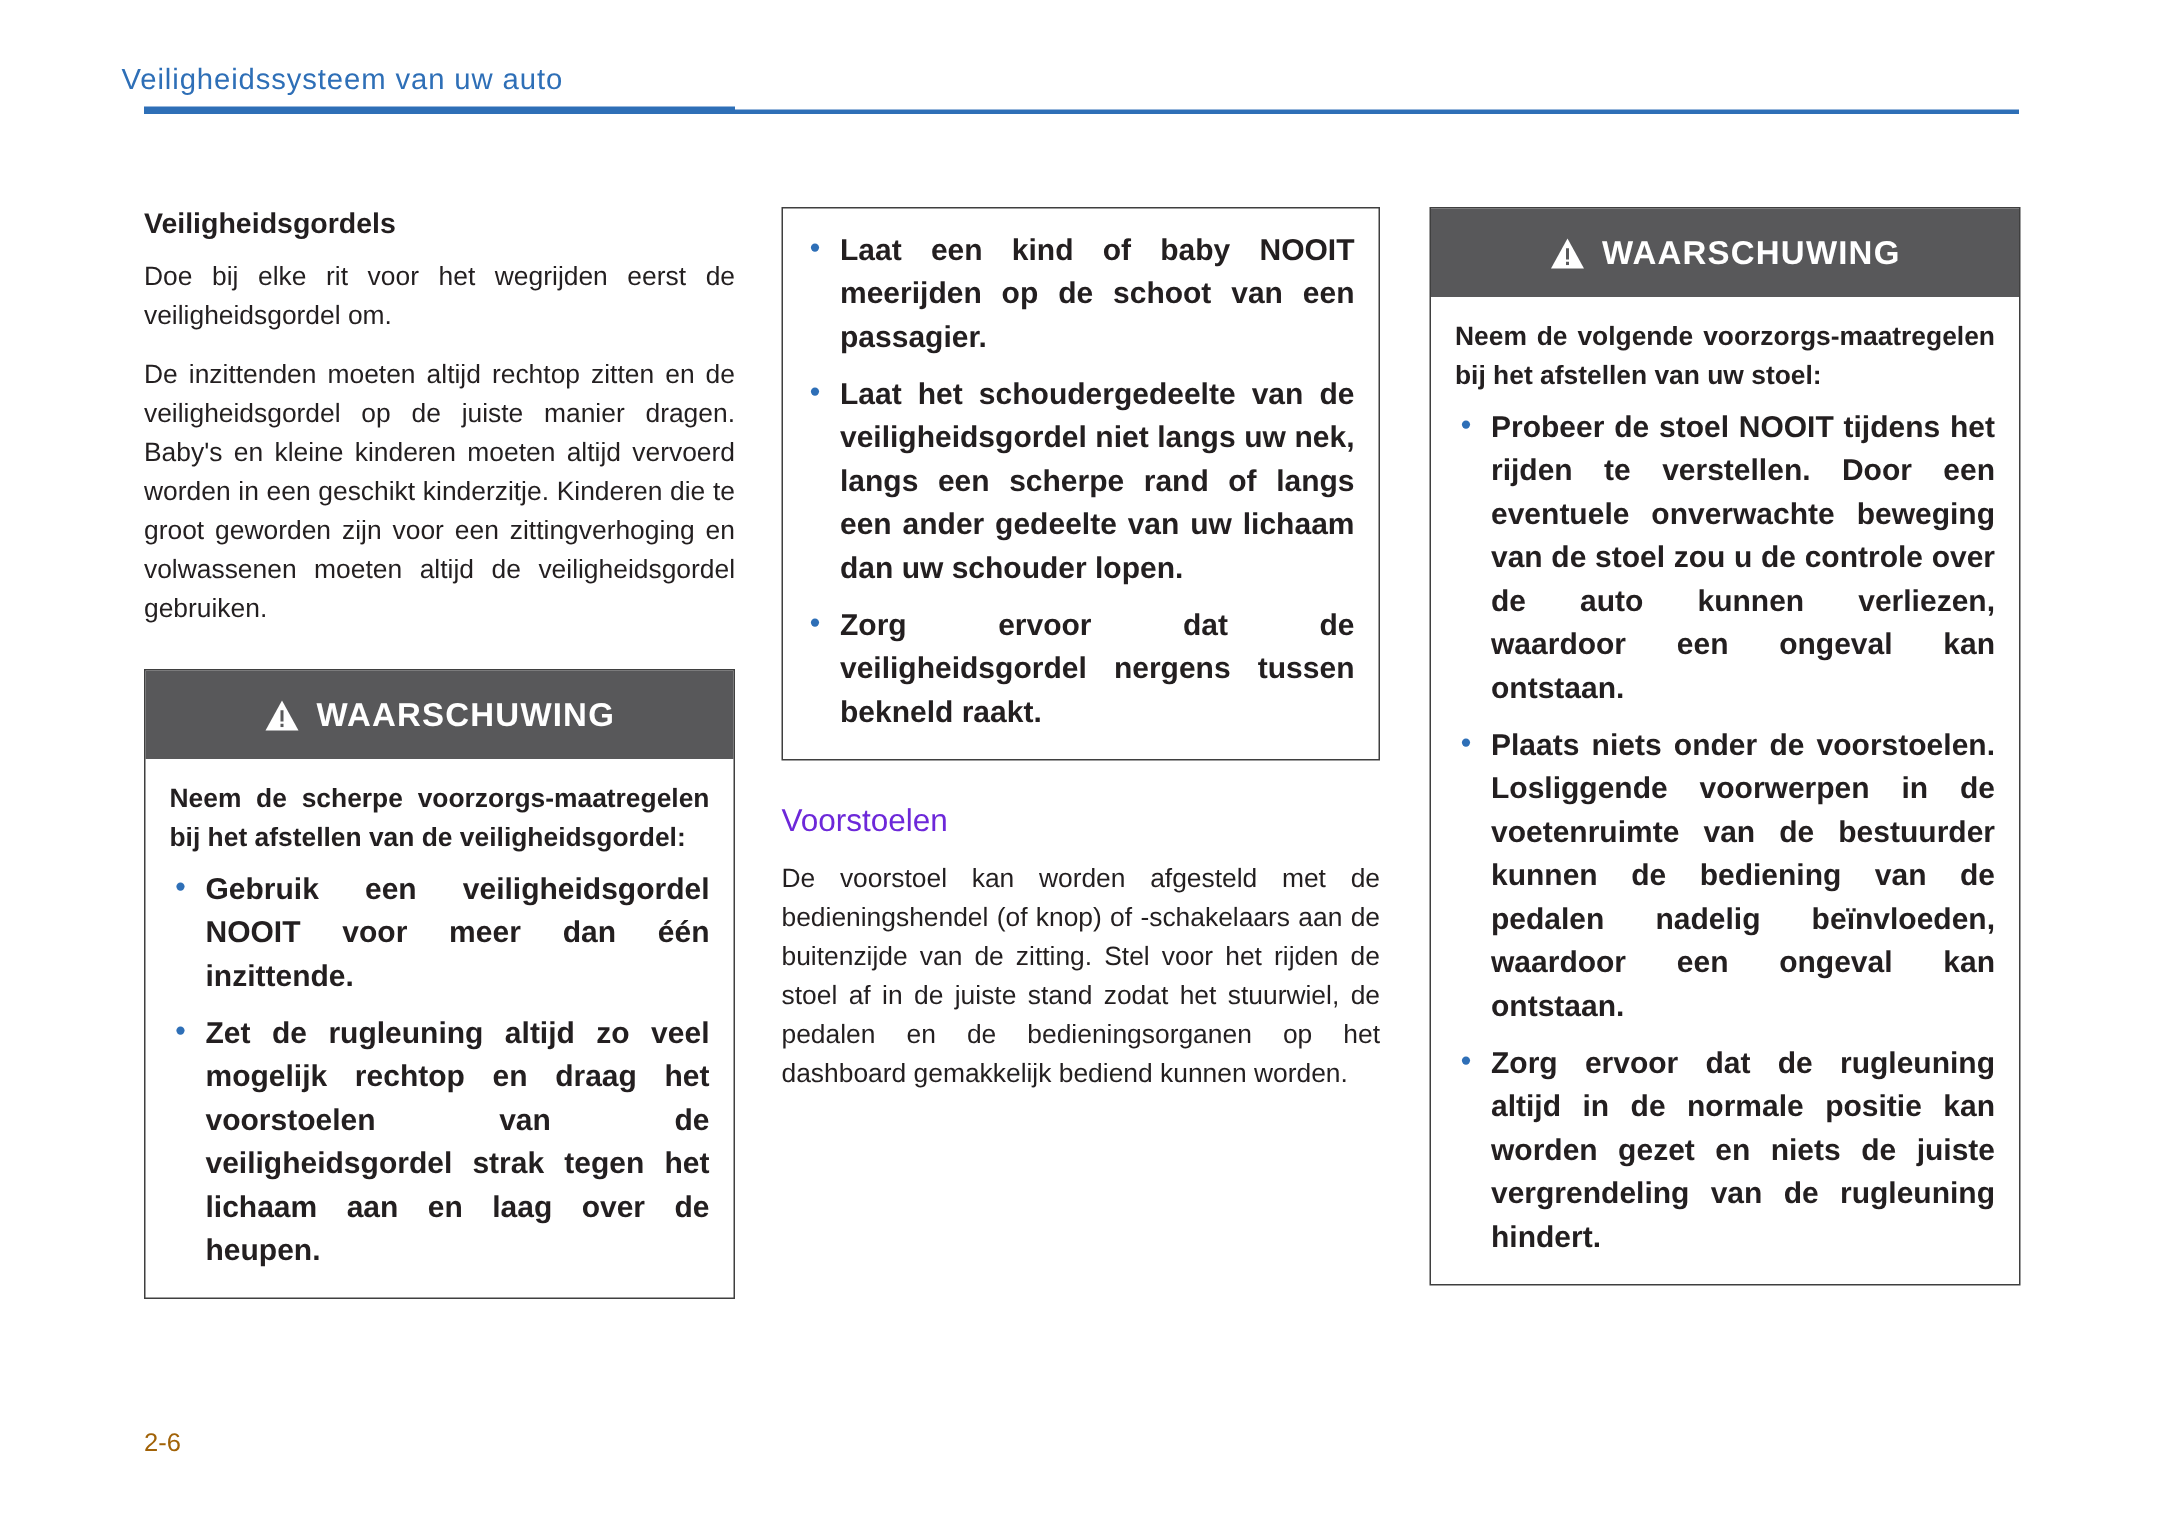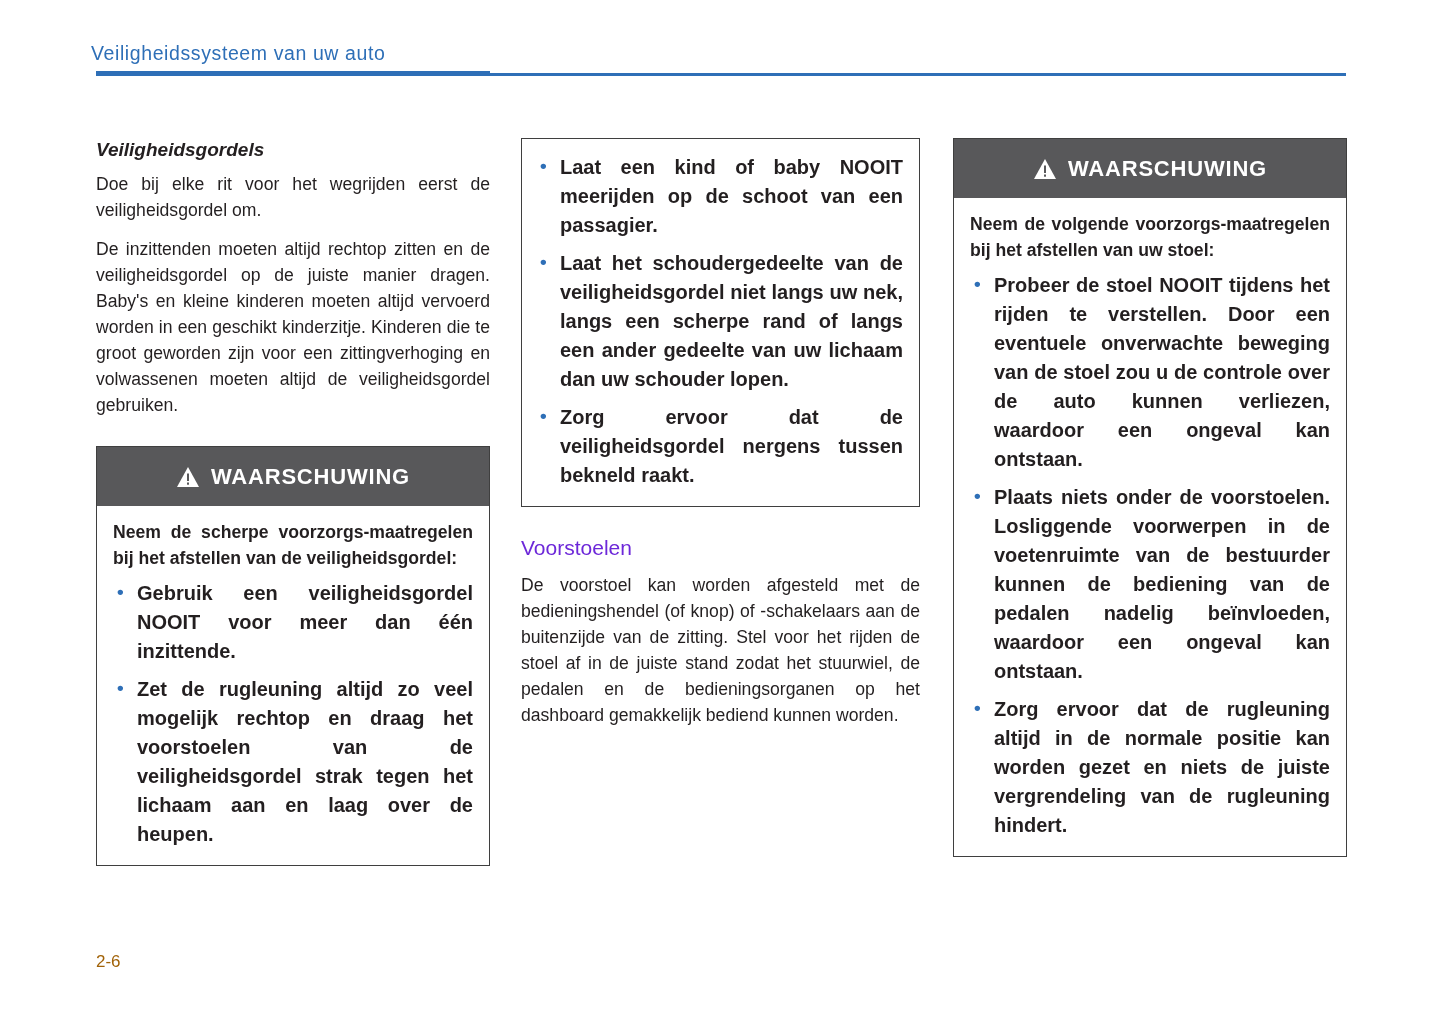--- a/index.html
+++ b/index.html
@@ -19,21 +19,21 @@
   
   .page-header {
     position: absolute;
     left: 0;
     top: 0;
     width: 1445px;
     height: 86px;
   }
   .header-title {
     position: absolute;
-    left: 91px;
+    left: 81px;
     top: 42px;
     font-size: 19.5px;
     letter-spacing: 0.6px;
     color: #2e6fb7;
     font-weight: 400;
     white-space: nowrap;
   }
   .header-rule-thick {
     position: absolute;
     left: 96px;
@@ -57,21 +57,20 @@
     top: 138px;
   }
   .col-1 { left: 96px;  width: 394px; }
   .col-2 { left: 521px; width: 399px; }
   .col-3 { left: 953px; width: 394px; }
 
   
   .sub-head {
     font-size: 19px;
     font-weight: bold;
-    font-style: italic;
     color: #231f20;
     margin: 0 0 10px 0;
     line-height: 1.25;
   }
   .section-head {
     font-size: 21px;
     color: #6d28d9;
     margin: 0 0 12px 0;
     line-height: 1.25;
     font-weight: 400;

